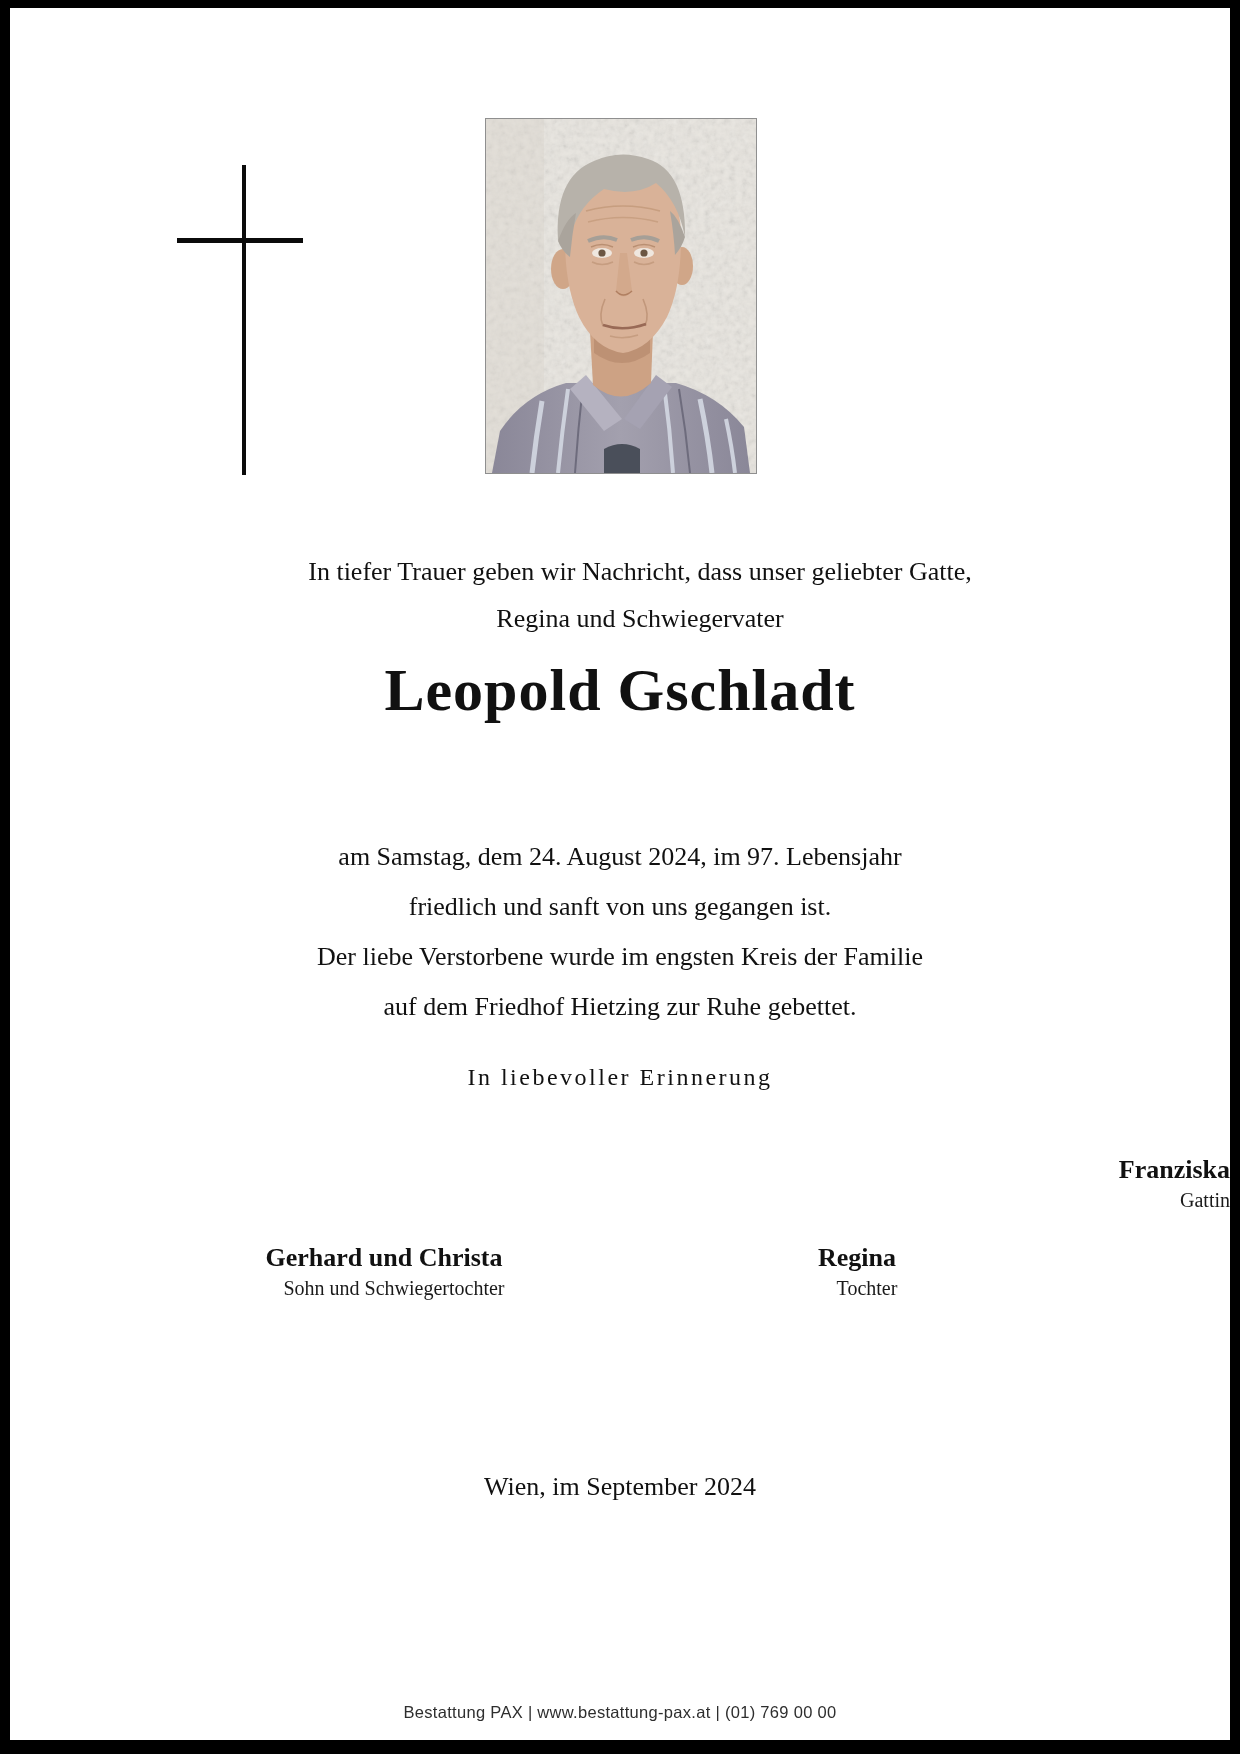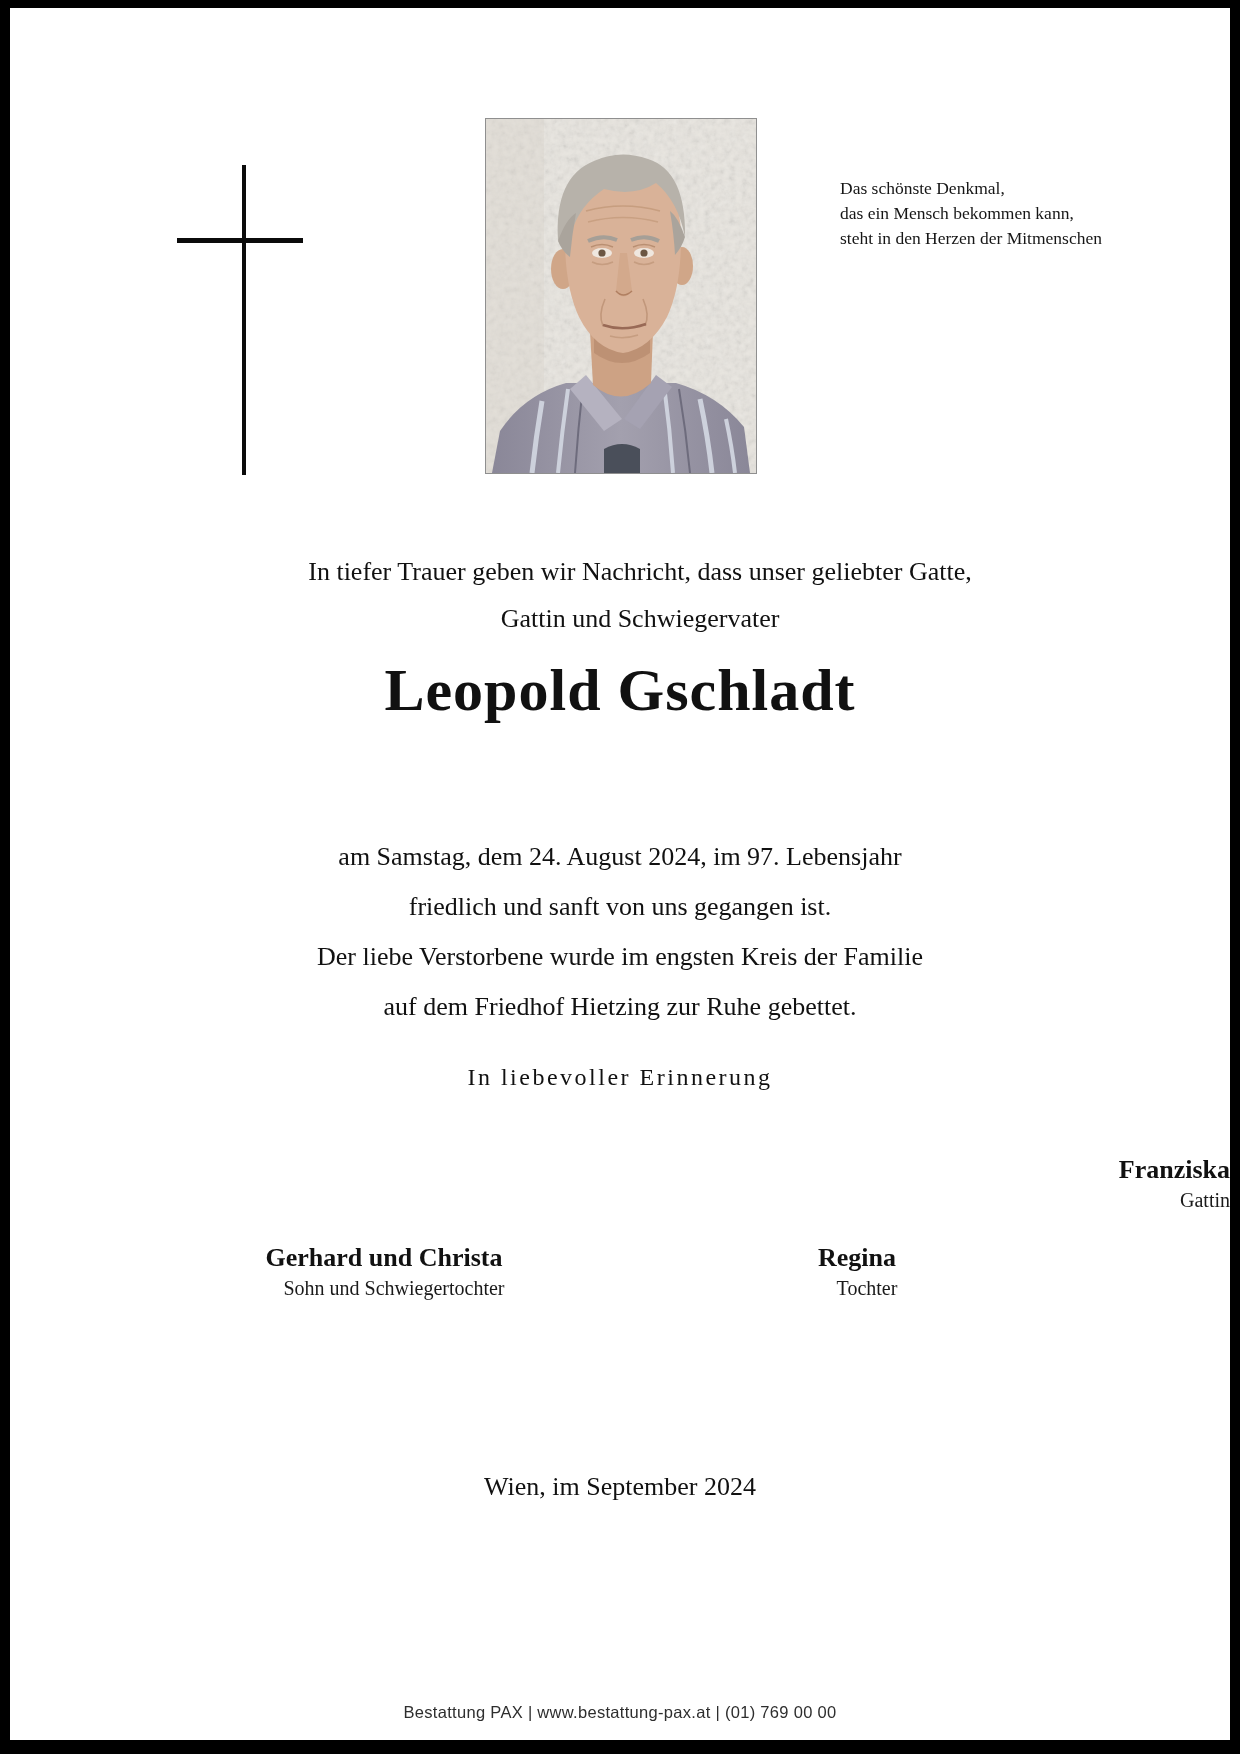--- a/index.html
+++ b/index.html
@@ -125,29 +125,24 @@
       <path d="M130,172 Q137,180 146,172" stroke="#b07f61" stroke-width="1.6" fill="none"></path>
 
       <path d="M119,180 Q112,196 117,207" stroke="#c1977b" stroke-width="1.6" fill="none"></path>
       <path d="M157,180 Q164,196 159,207" stroke="#c1977b" stroke-width="1.6" fill="none"></path>
 
       <path d="M117,206 Q137,213 160,205" stroke="#996a56" stroke-width="2.6" fill="none"></path>
       <path d="M124,217 Q137,221 152,216" stroke="#c1977b" stroke-width="1.4" fill="none" opacity="0.8"></path>
     </svg>
   </div>
 
-  <div class="quote">
-    <div>Das schönste Denkmal,</div>
-    <div>das ein Mensch bekommen kann,</div>
-    <div>steht in den Herzen der Mitmenschen</div>
-  </div>
 
   <div class="centered announce">
     <div>In tiefer Trauer geben wir Nachricht, dass unser geliebter Gatte,</div>
-    <div>Gattin und Schwiegervater</div>
+    <div>Regina und Schwiegervater</div>
   </div>
 
   <div class="centered name">Leopold Gschladt</div>
 
   <div class="centered died">
     <div>am Samstag, dem 24. August 2024, im 97. Lebensjahr</div>
     <div>friedlich und sanft von uns gegangen ist.</div>
   </div>
 
   <div class="centered burial">

